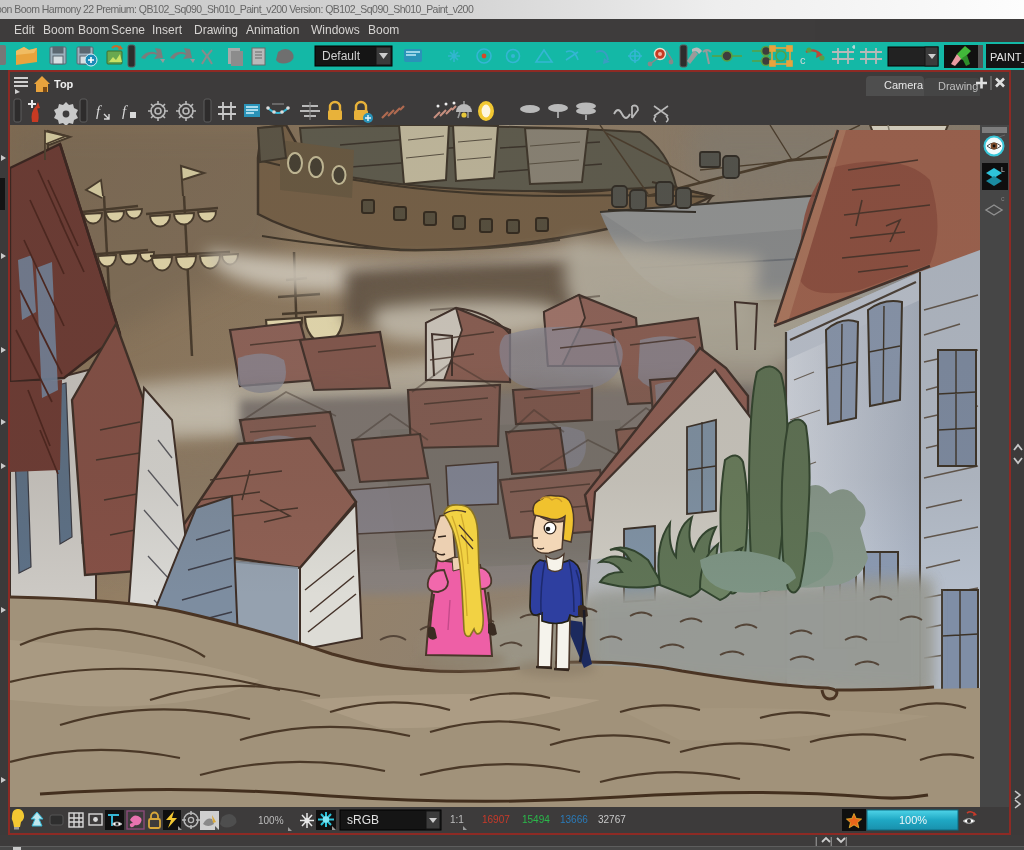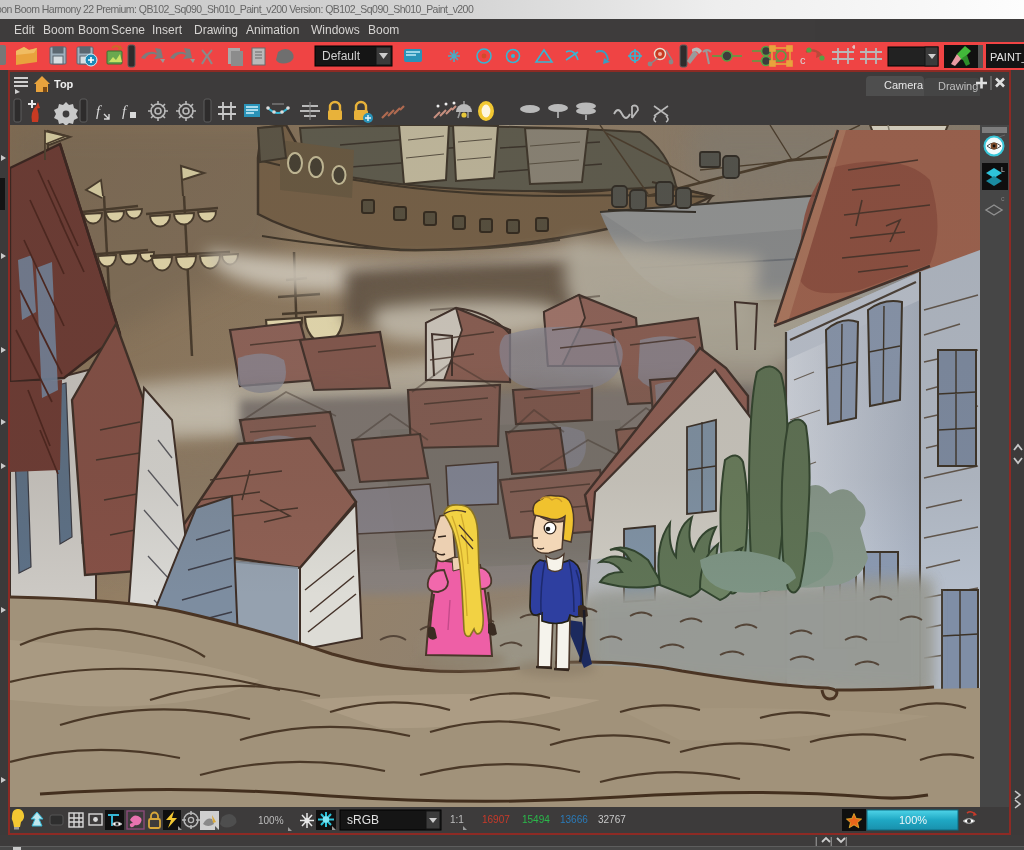--- a/index.html
+++ b/index.html
@@ -2,21 +2,21 @@
 <html><head>
 <meta charset="utf-8">
 <style>
   html,body{margin:0;padding:0;}
   body{width:1024px;height:850px;overflow:hidden;font-family:"Liberation Sans",sans-serif;background:#3d3b3b;}
   #root{position:relative;width:1024px;height:850px;}
   .abs{position:absolute;}
   #titlebar{left:0;top:0;width:1024px;height:19px;background:linear-gradient(90deg,#c8c8c8 0%,#d4d4d4 45%,#eeeeee 70%,#fdfdfd 100%);color:#666;font-size:10.5px;line-height:18px;letter-spacing:-0.55px;white-space:nowrap;overflow:hidden;}
   #menubar{left:0;top:19px;width:815px;height:23px;background:#3e3c3c;color:#d6d4d2;font-size:12px;}
   #menubar span{position:absolute;top:4px;}
-  #toolbar1{left:0;top:42px;width:1024px;height:28px;background:#ef4444;}
+  #toolbar1{left:0;top:42px;width:1024px;height:28px;background:#14b8a6;}
   #viewborder{left:8px;top:70px;width:1003px;height:765px;border:2px solid #8d2a24;box-sizing:border-box;}
   #header{left:10px;top:72px;width:999px;height:24px;background:#3d3b3b;}
   #camtb{left:10px;top:96px;width:999px;height:29px;background:#3d3b3b;}
   #canvas{left:10px;top:125px;width:970px;height:682px;background:#8f7e6b;}
   #rstrip{left:980px;top:125px;width:29px;height:682px;background:#464646;}
   #statusbar{left:10px;top:807px;width:999px;height:26px;background:#3d3b3b;}
   #lgutter{left:0;top:70px;width:8px;height:780px;background:#3c3a3a;}
   #rgutter{left:1011px;top:70px;width:13px;height:780px;background:#3c3a3a;}
   #botrow{left:0;top:835px;width:1024px;height:15px;background:#3d3b3b;}
 </style>

